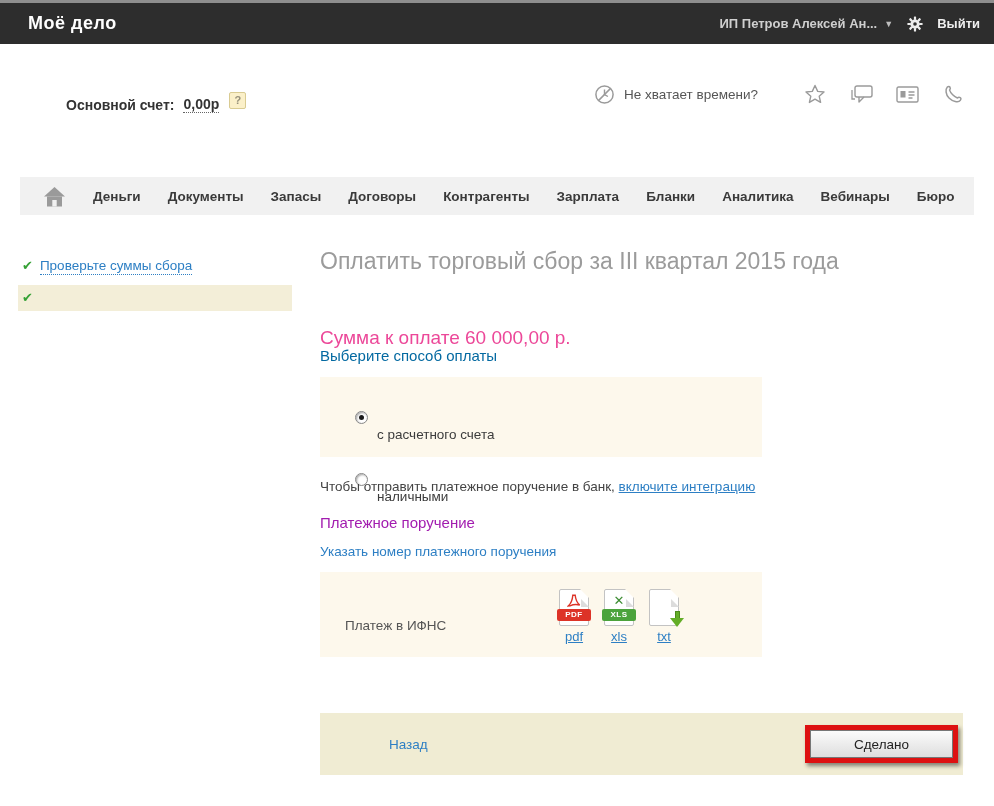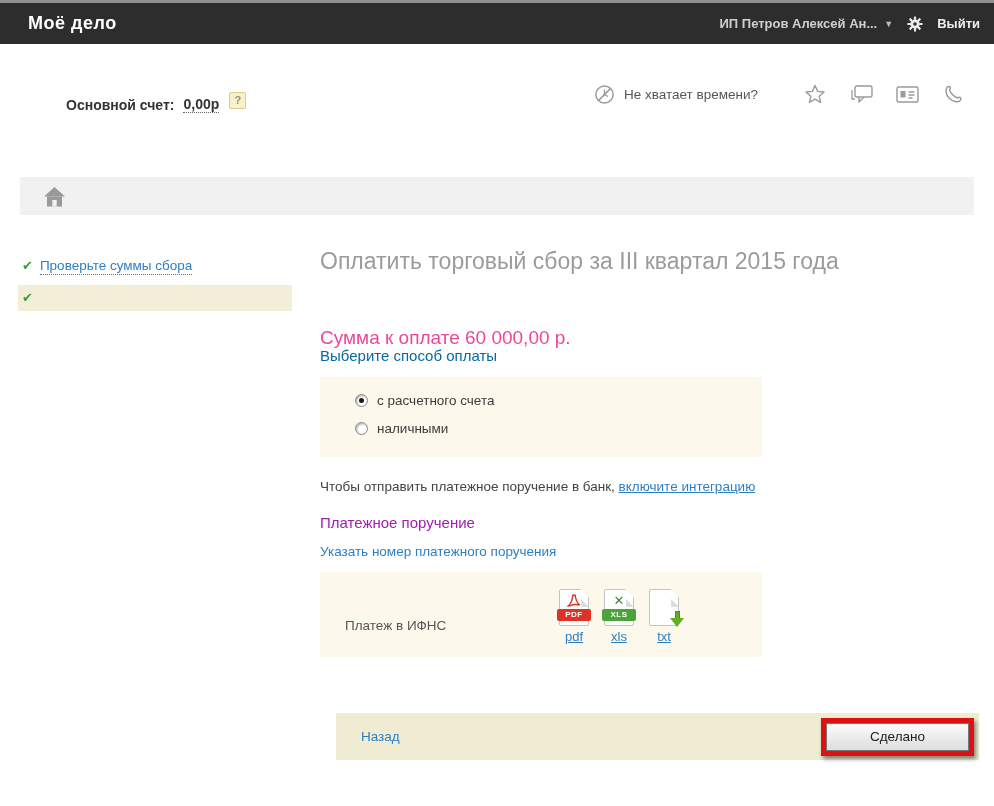--- a/index.html
+++ b/index.html
@@ -48,21 +48,21 @@
   .main { position:absolute; left:320px; top:0; width:643px; }
   .page-title { position:absolute; top:248px; left:0; font-size:23px; color:#9b9b9b; white-space:nowrap; }
   .amount-line { position:absolute; top:327px; left:0; font-size:19px; color:#ec4899; }
   .choose-line { position:absolute; top:347px; left:0; font-size:15px; color:#0369a1; }
 
   .options-panel { position:absolute; top:377px; left:0; width:442px; height:80px; background:#fdf8ec; padding:16px 0 0 35px; }
   .radio-row { display:flex; align-items:center; gap:9px; margin-bottom:13px; cursor:pointer; }
   .radio { width:13px; height:13px; border-radius:50%; background:#fff; border:1px solid #888;
            box-shadow:inset 1px 1px 2px rgba(0,0,0,.35); position:relative; flex:0 0 auto; }
   .radio.checked::after { content:''; position:absolute; left:3px; top:3px; width:5px; height:5px; border-radius:50%; background:#1a1a1a; }
-  .radio-label { font-size:13.5px; color:#3c3c3c; }
+  .radio-label { font-size:13.5px; color:#3c3c3c;margin-top:34px; }
 
   .integration-line { position:absolute; top:479px; left:0; font-size:13.5px; color:#444; white-space:nowrap; }
   .link { color:#2d7fc4; cursor:pointer; }
   .integration-line .link { text-decoration:underline; }
 
   .order-heading { position:absolute; top:514px; left:0; font-size:15px; color:#a21caf; }
   .order-link { position:absolute; top:544px; left:0; font-size:13.5px; }
 
   .payment-panel { position:absolute; top:572px; left:0; width:442px; height:85px; background:#fdf8ec;
                    display:flex; align-items:center; }
@@ -80,22 +80,22 @@
   .ribbon.xls { background:#4ba33c; }
   .glyph { position:absolute; top:4px; left:0; width:100%; text-align:center; }
   .xls-glyph { color:#3d8d33; font-weight:bold; font-size:13px; line-height:14px; }
   .dl-arrow { position:absolute; right:-7px; bottom:-3px; width:15px; height:17px; }
   .dl-arrow .stem { position:absolute; left:5px; top:0; width:5px; height:8px; background:#63ad27; border:1px solid #4c8a1c; border-bottom:none; }
   .dl-arrow .head { position:absolute; left:0; top:7px; width:0; height:0;
                     border-top:9px solid #63ad27; border-left:7.5px solid transparent; border-right:7.5px solid transparent; }
   .file-link { font-size:13px; margin-top:3px; text-decoration:underline; }
 
   
-  .footer-bar { position:absolute; top:713px; left:16px; width:643px; height:47px; background:#f0ecd3;
-                display:flex; align-items:center; }
+  .footer-bar { position:absolute; top:713px; left:0; width:643px; height:62px; background:#f0ecd3;
+                display:flex; align-items:center;padding-left:44px; }
   .back-link { font-size:13.5px; margin-left:25px; }
   .done-wrap { margin-left:auto; margin-right:5px; border:5px solid #dd1111; box-shadow:2px 3px 4px rgba(0,0,0,.45); }
   .done-button { display:block; width:143px; height:28px; font-size:13.5px; color:#222;
                  background:linear-gradient(#fbfbfb,#dedede); border:1px solid #767676; cursor:pointer;
                  font-family:"Liberation Sans","DejaVu Sans",sans-serif; }
 
   svg { display:block; }
 </style>
 </head>
 <body>
@@ -175,20 +175,32 @@
 
   <div class="nav-bar">
     <span class="nav-home">
       <svg width="25" height="23" viewBox="0 0 25 23">
         <path d="M2 11 L12.5 2 L23 11" fill="none" stroke="#9a9a9a" stroke-width="0"></path>
         <polygon points="12.5,2 23,11.5 2,11.5" fill="#9a9a9a"></polygon>
         <rect x="5" y="11.5" width="15" height="10" fill="#9a9a9a"></rect>
         <rect x="10.3" y="15" width="4.4" height="6.5" fill="#f1f1f1"></rect>
       </svg>
     </span>
+    <div class="nav-items">
+      <span class="nav-item">Деньги</span>
+      <span class="nav-item">Документы</span>
+      <span class="nav-item">Запасы</span>
+      <span class="nav-item">Договоры</span>
+      <span class="nav-item">Контрагенты</span>
+      <span class="nav-item">Зарплата</span>
+      <span class="nav-item">Бланки</span>
+      <span class="nav-item">Аналитика</span>
+      <span class="nav-item">Вебинары</span>
+      <span class="nav-item">Бюро</span>
+    </div>
   </div>
 
   <div class="sidebar">
     <div class="side-item">
       <span class="check-icon">✔</span>
       <span class="side-link">Проверьте суммы сбора</span>
     </div>
     <div class="side-item active">
       <span class="check-icon">✔</span>
     </div>

